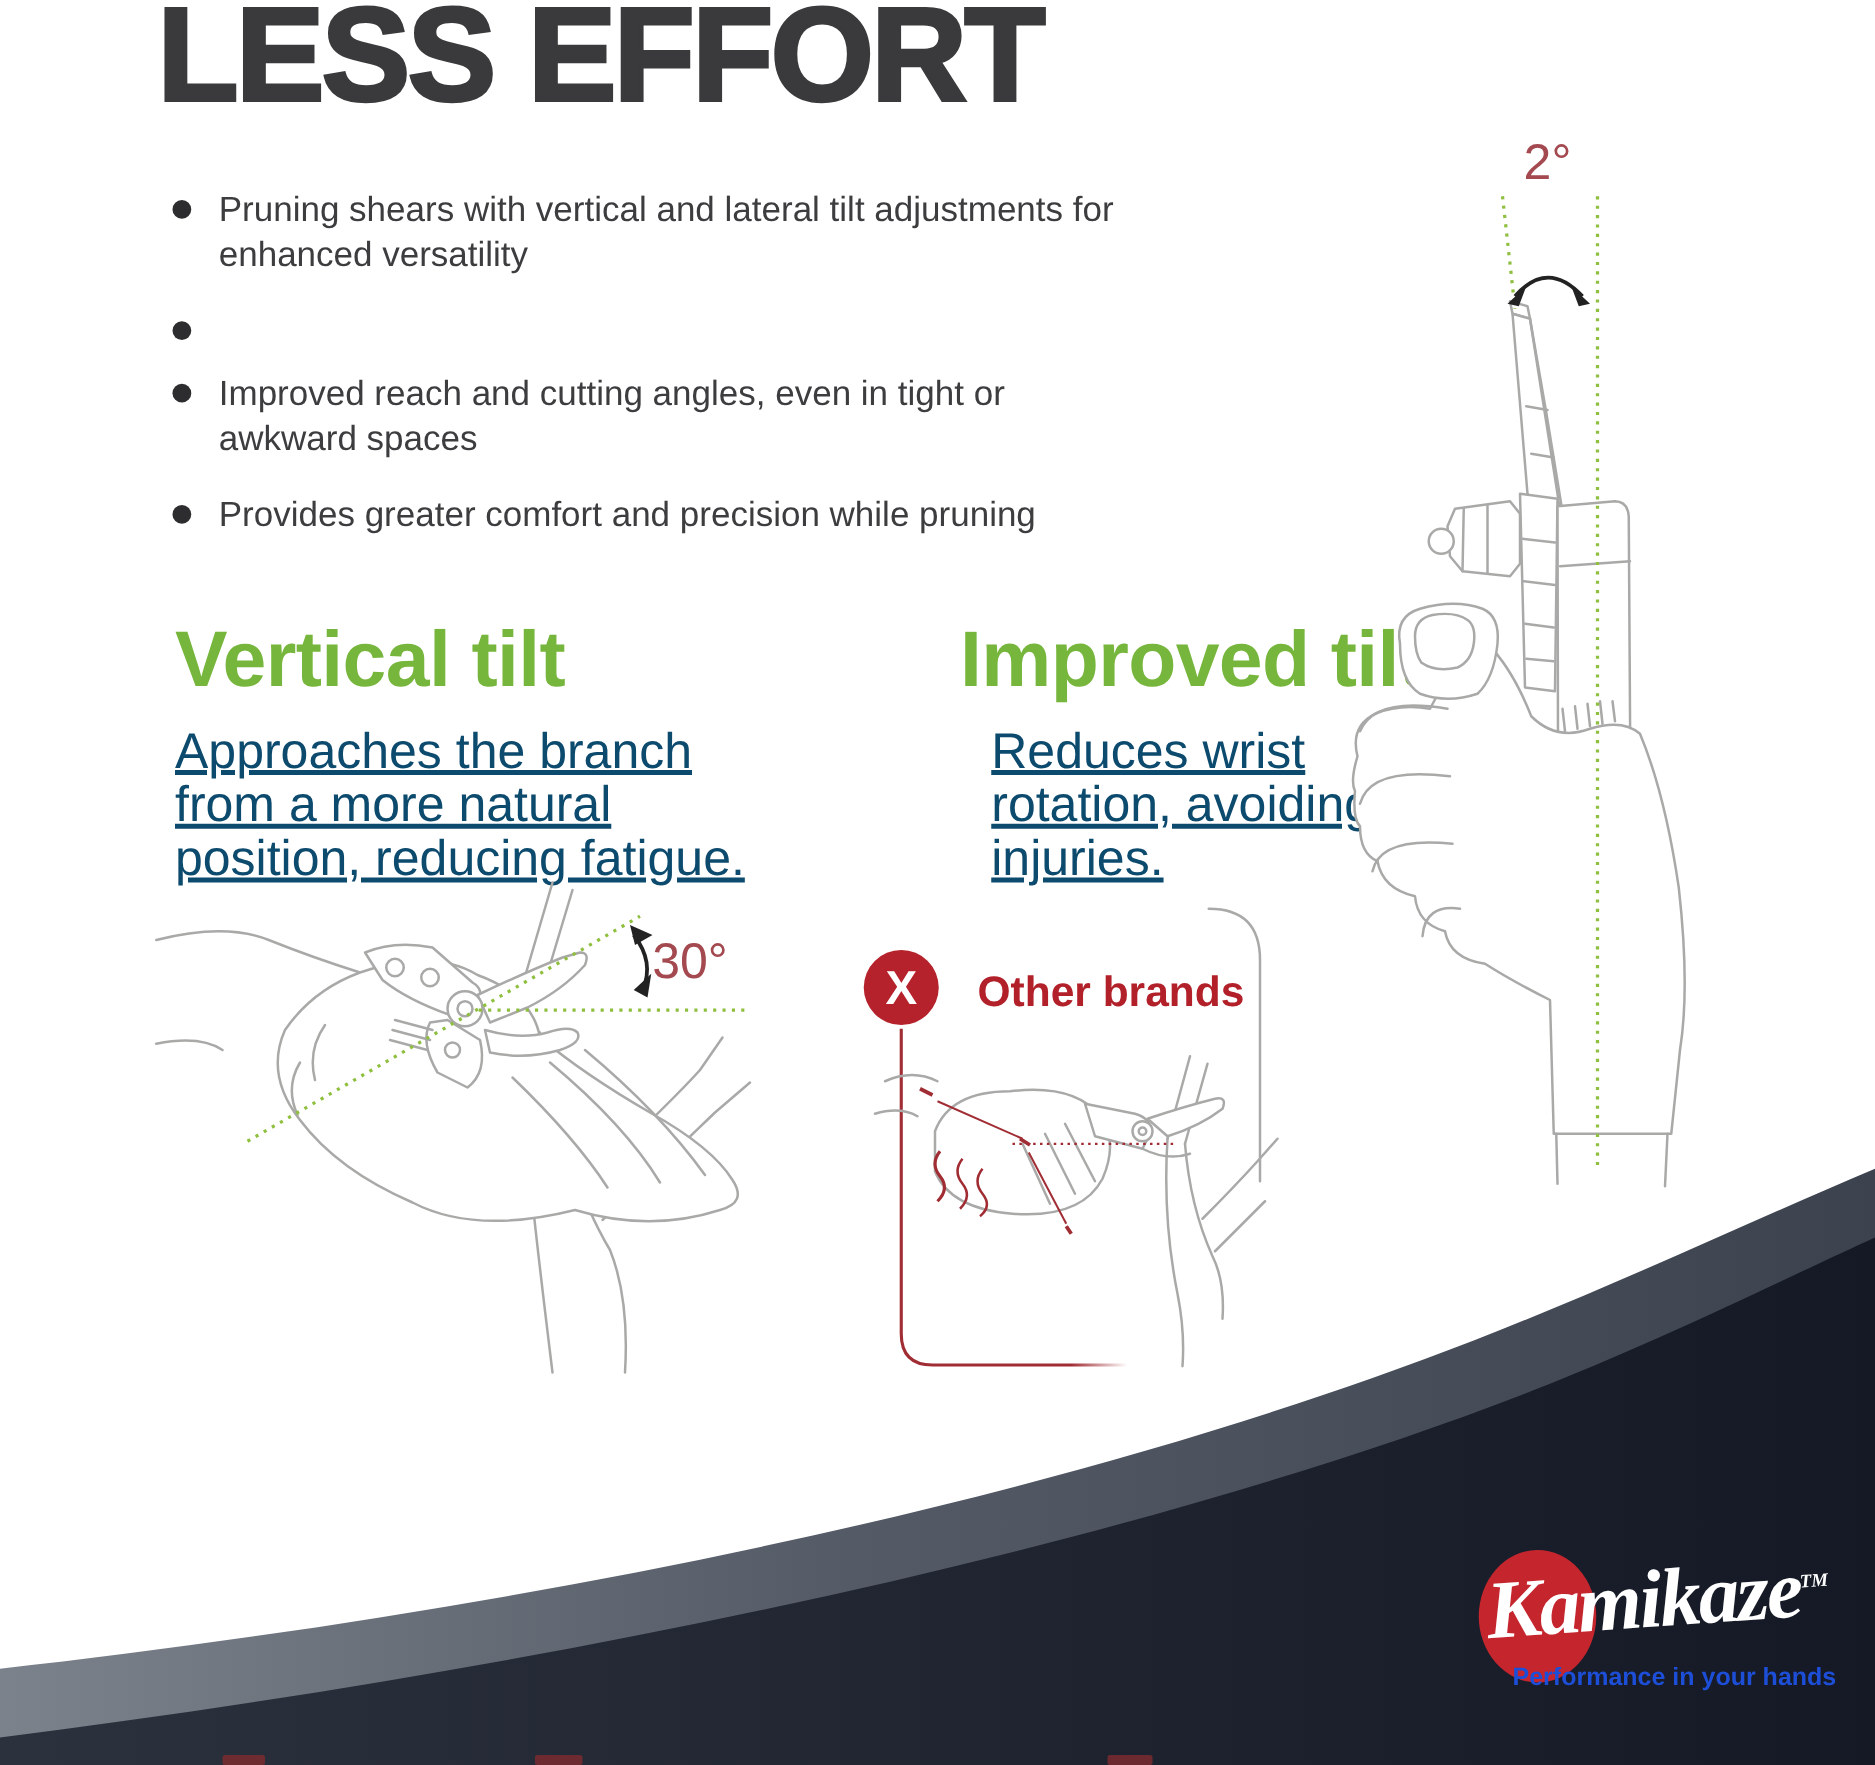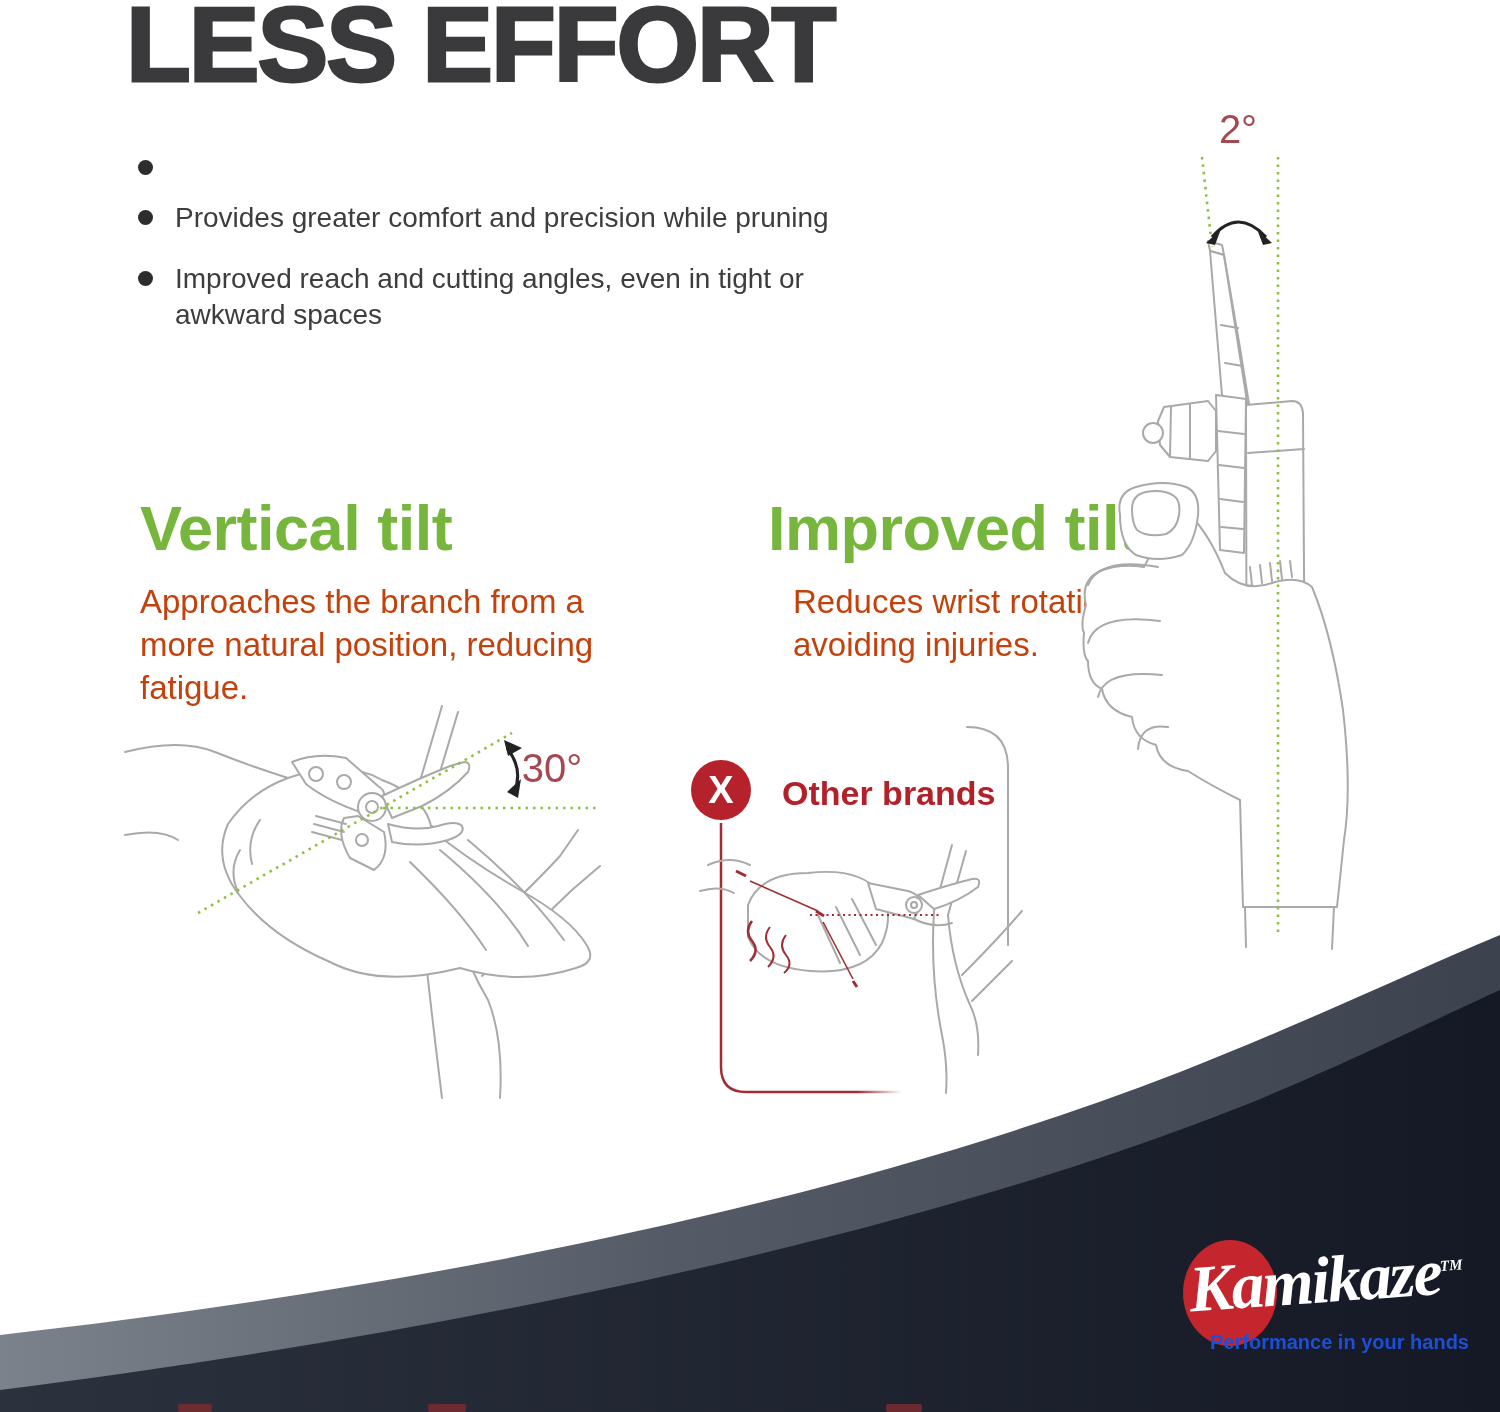--- a/index.html
+++ b/index.html
@@ -14,21 +14,21 @@
   
   #bullets{left:138px;top:150px;width:770px;}
   .bullet{display:flex;gap:22px;margin-bottom:25px;}
   .dot{flex:0 0 15px;width:15px;height:15px;border-radius:50%;background:#2d2d2f;margin-top:10px;}
   .bullet-text{font-size:28px;line-height:36px;color:#3d3d3f;}
 
   
   .green-h{font-size:63px;font-weight:bold;color:#77b63c;letter-spacing:-0.5px;}
   #v-head{left:140px;top:492px;}
   #l-head{left:768px;top:492px;}
-  .para{font-size:33px;line-height:43px;color:#c2410c;}
+  .para{font-size:40px;line-height:43px;color:#0c4a6e;text-decoration:underline;}
   #v-para{left:140px;top:580px;width:480px;}
   #l-para{left:793px;top:580px;width:395px;}
 
   
   #illu-right{left:1040px;top:95px;width:420px;height:860px;}
   #illu-left{left:120px;top:700px;width:560px;height:400px;}
   #illu-other{left:690px;top:715px;width:335px;height:400px;}
   svg{display:block;}
   .sketch{stroke:#a9aaa8;stroke-width:2;fill:none;stroke-linejoin:round;stroke-linecap:round;}
   .sketchf{stroke:#a9aaa8;stroke-width:2;fill:#ffffff;stroke-linejoin:round;stroke-linecap:round;}
@@ -55,28 +55,32 @@
   .red-mark{position:absolute;height:8px;background:#7a2a2f;opacity:.85;border-radius:2px;}
 </style>
 </head>
 <body>
 
 <div class="abs" id="title">LESS EFFORT</div>
 
 <div class="abs" id="bullets">
   <div class="bullet">
     <div class="dot"></div>
+    <div class="bullet-text">Pruning shears with vertical and lateral tilt adjustments for enhanced versatility</div>
+  </div>
+  <div class="bullet">
+    <div class="dot"></div>
+  </div>
+  <div class="bullet">
+    <div class="dot"></div>
+    <div class="bullet-text">Improved reach and cutting angles, even in tight or awkward spaces</div>
   </div>
   <div class="bullet">
     <div class="dot"></div>
     <div class="bullet-text">Provides greater comfort and precision while pruning</div>
-  </div>
-  <div class="bullet">
-    <div class="dot"></div>
-    <div class="bullet-text">Improved reach and cutting angles, even in tight or awkward spaces</div>
   </div>
 </div>
 
 <div class="abs green-h" id="v-head">Vertical tilt</div>
 <div class="abs green-h" id="l-head">Improved tilt</div>
 <div class="abs para" id="v-para">Approaches the branch from a more natural position, reducing fatigue.</div>
 <div class="abs para" id="l-para">Reduces wrist rotation, avoiding injuries.</div>
 
 <div class="abs" id="illu-right">
 <svg width="420" height="860" viewBox="0 0 420 860">

